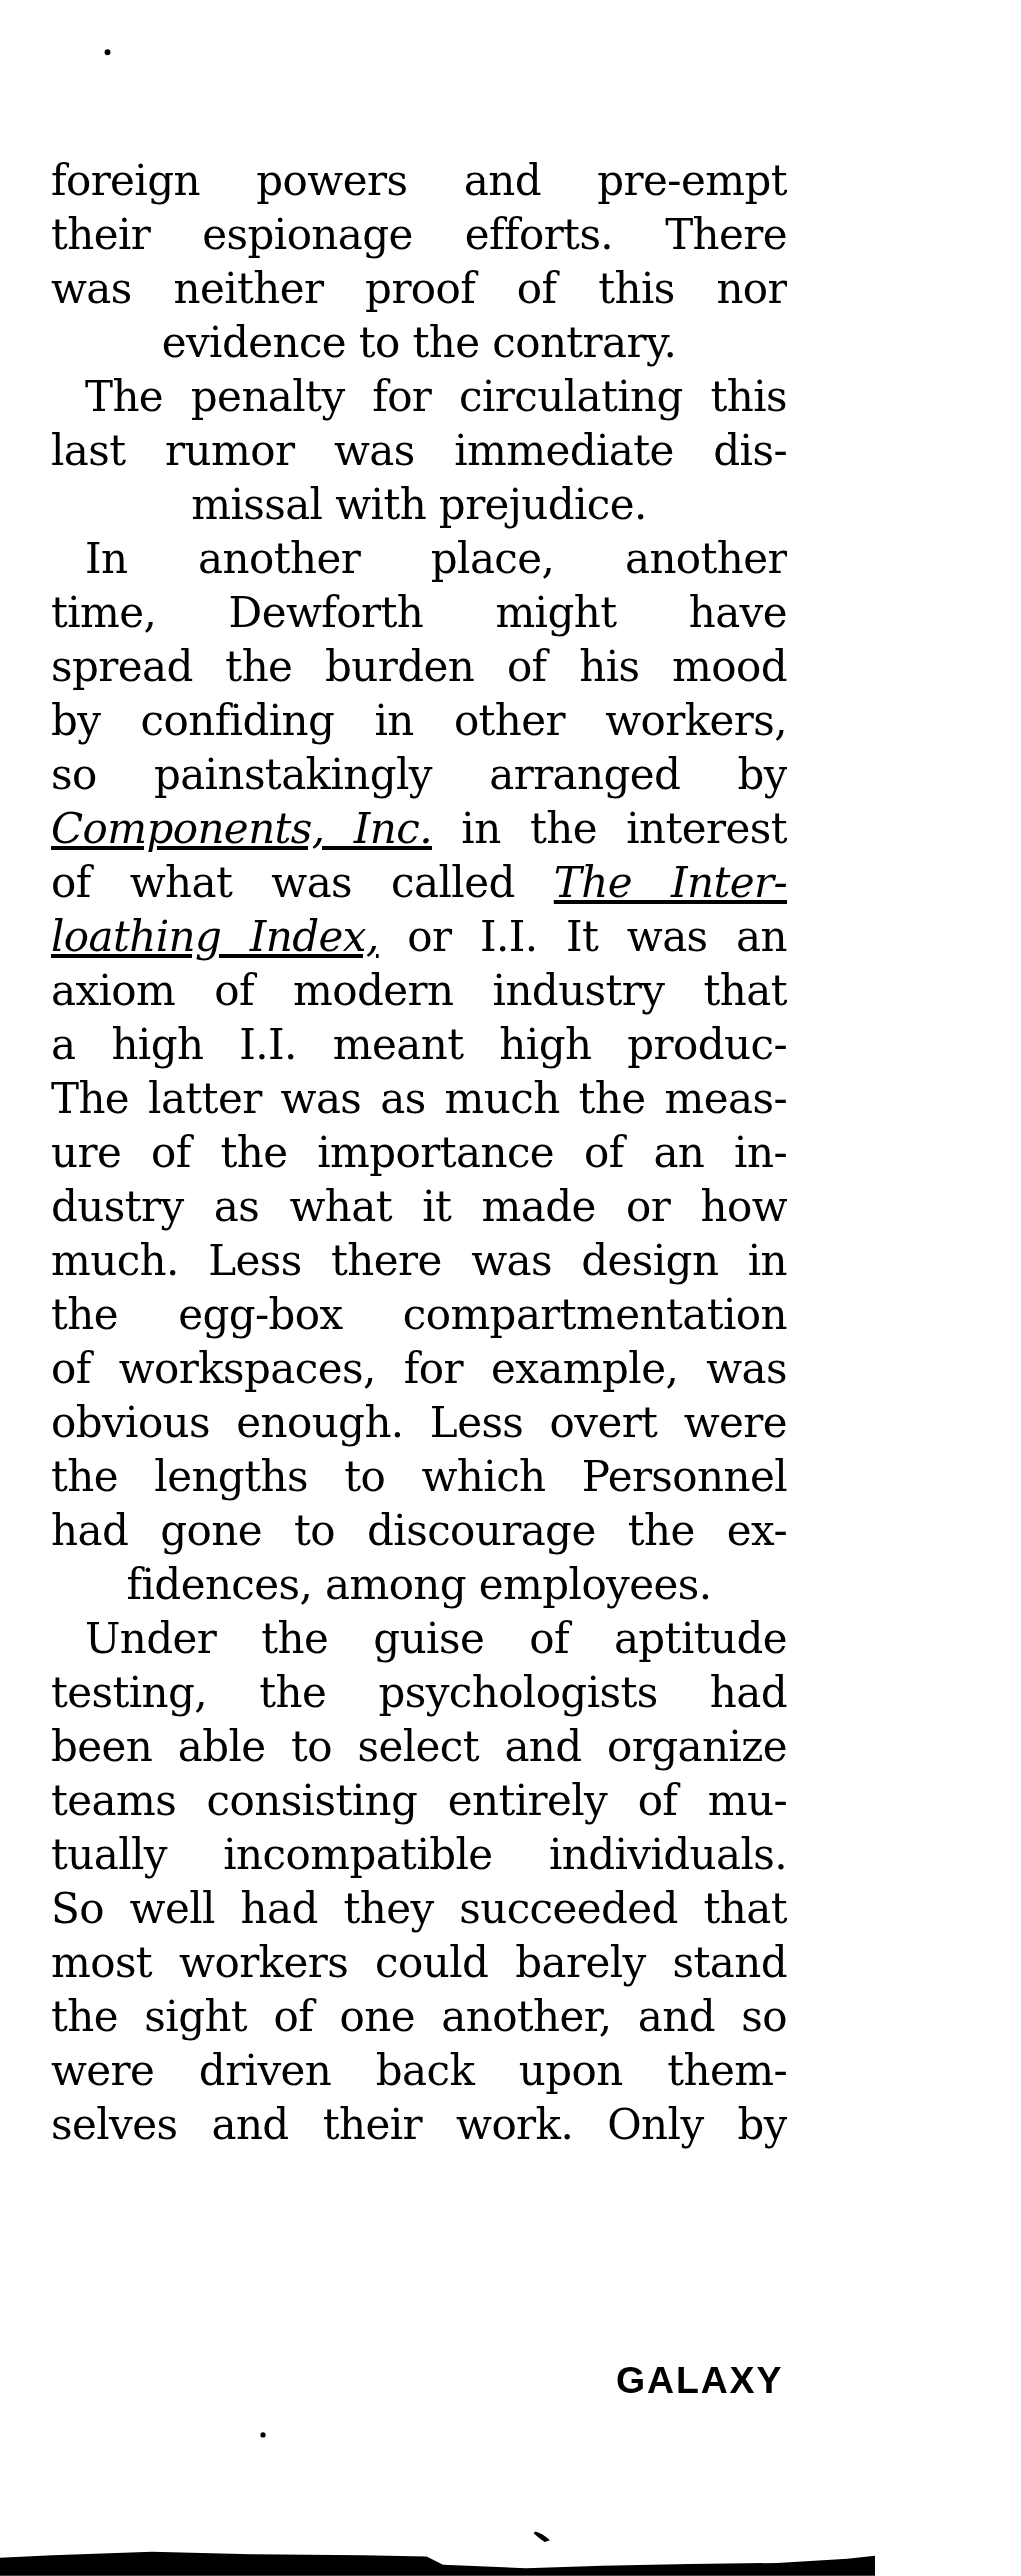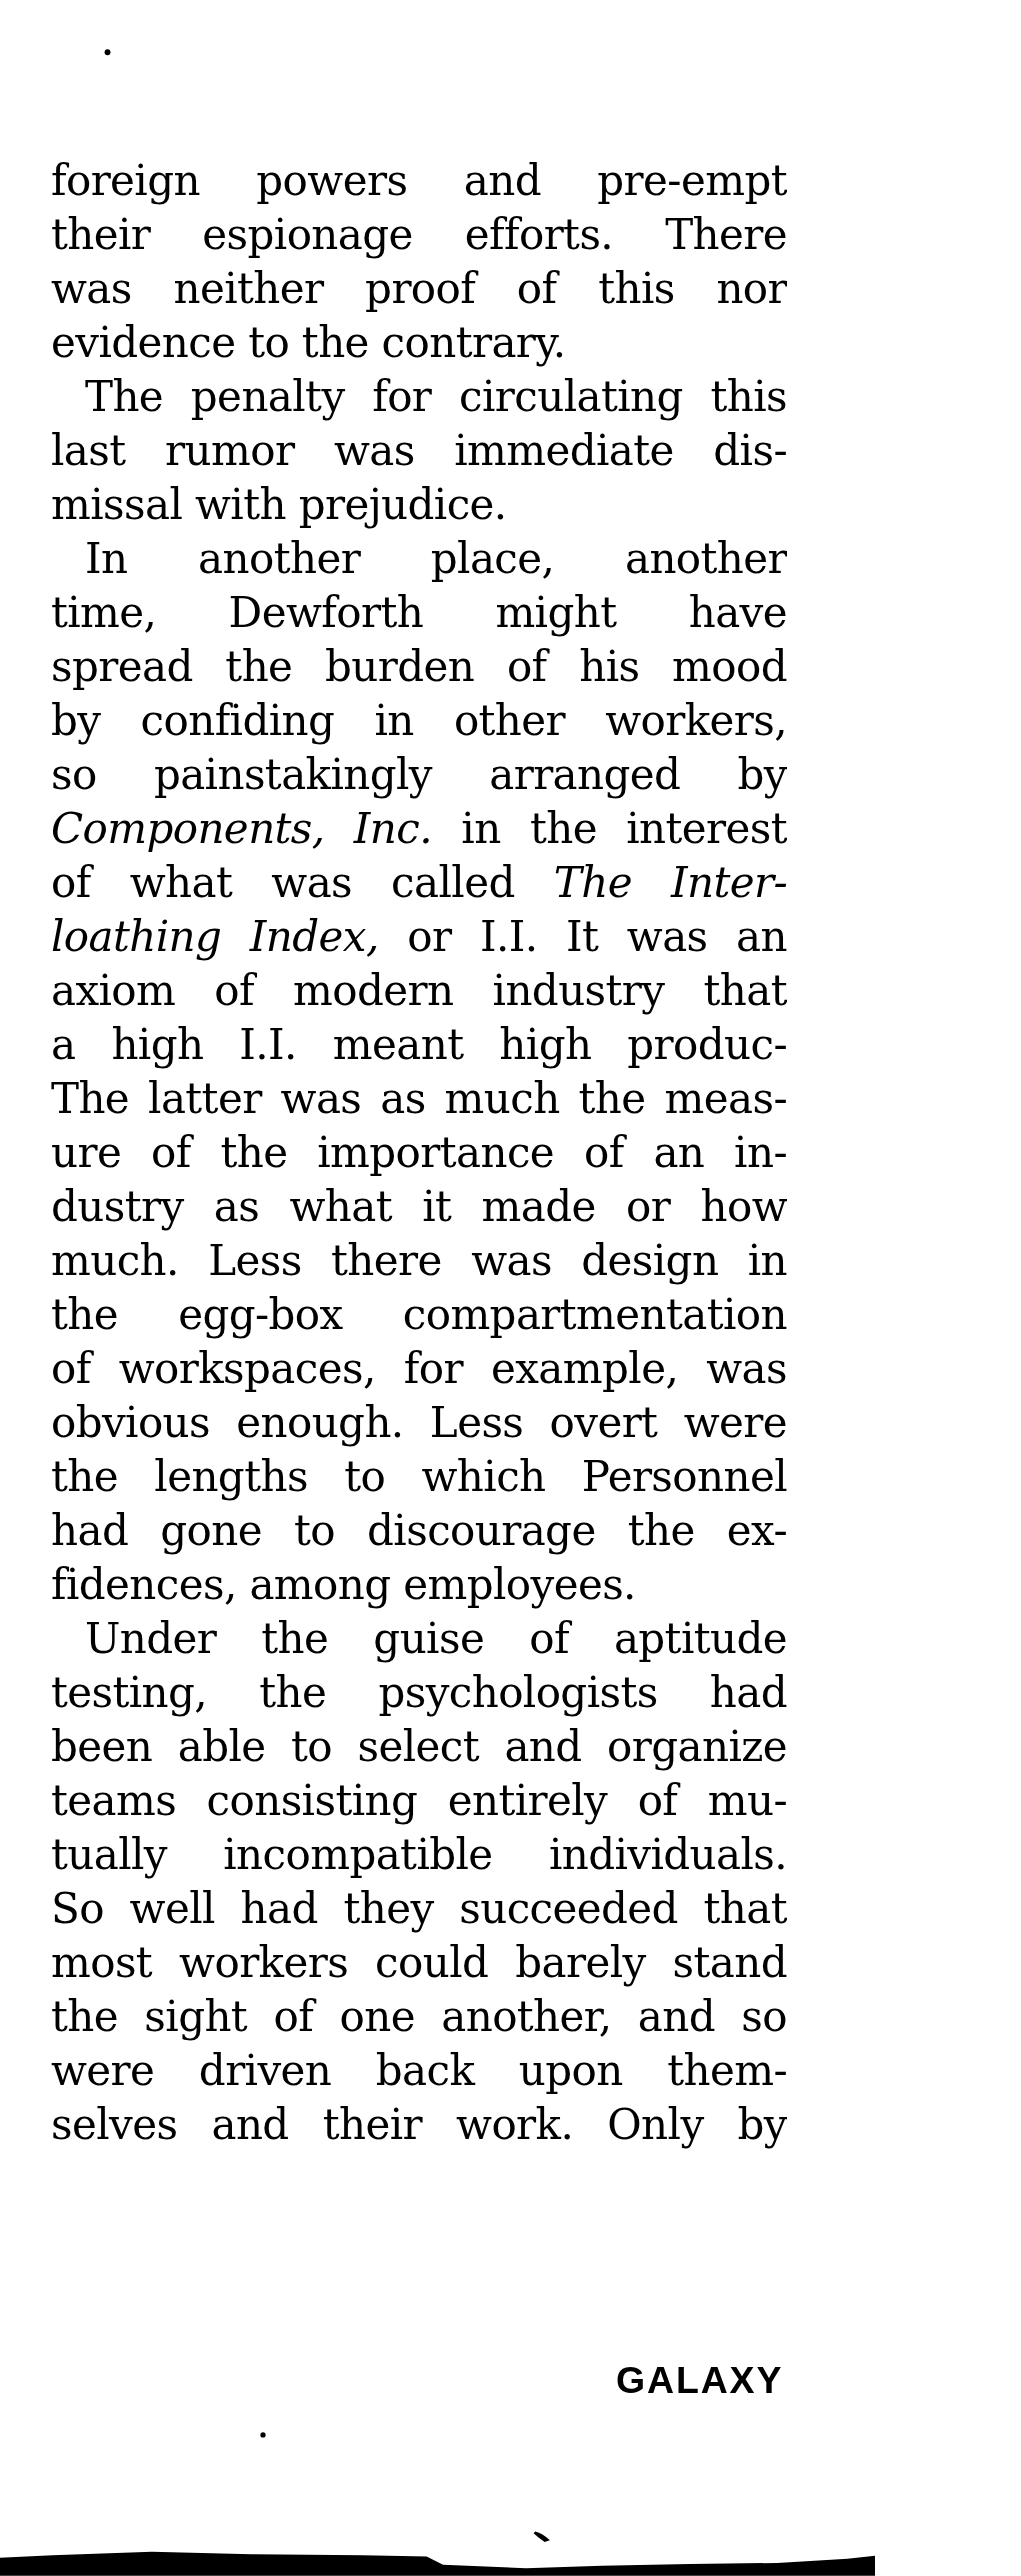--- a/index.html
+++ b/index.html
@@ -16,29 +16,29 @@
     left:51px;top:154px;
     width:736px;
   }
   .line{
     font-size:42px;
     line-height:54px;
     height:54px;
     letter-spacing:-0.6px;
     white-space:nowrap;
     overflow:hidden;
-    text-align:left;
+    text-align:center;
   }
   .line.just{
     white-space:normal;
     text-align:justify;
     text-align-last:justify;
   }
   .line.ind{ text-indent:34px; }
-  .it{ font-style:italic; }
+  .it{ font-style:italic;text-decoration:underline; }
   .footer{
     position:absolute;
     left:616px;top:2363px;
     font-family:"Liberation Sans", sans-serif;
     font-weight:bold;
     font-size:36px;
     line-height:36px;
     letter-spacing:1.8px;
     transform:scaleX(1.04);
     transform-origin:left top;

